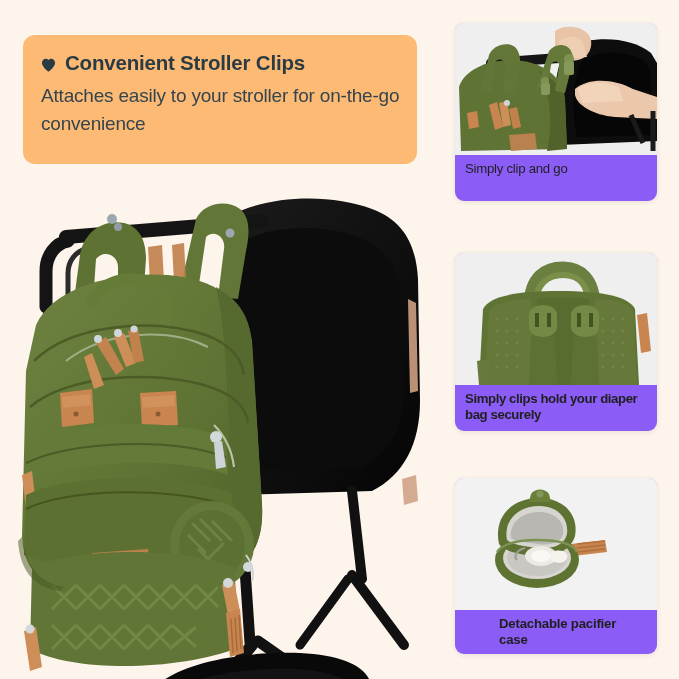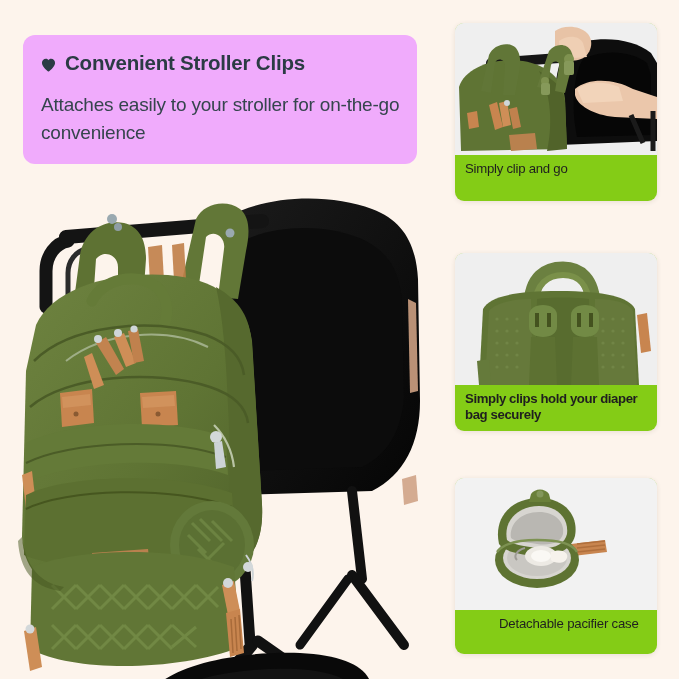--- a/index.html
+++ b/index.html
@@ -22,21 +22,21 @@
     width: 440px;
     height: 679px;
   }
 
   #feature-callout {
     position: absolute;
     left: 23px;
     top: 35px;
     width: 394px;
     height: 129px;
-    background: #f0abfc;
+    background: #fdba74;
     border-radius: 12px;
     box-sizing: border-box;
     padding: 16px 8px 10px 18px;
   }
   #callout-title-row {
     display: flex;
     align-items: center;
     gap: 9px;
   }
   #heart-icon {
@@ -47,21 +47,21 @@
     margin-top: 3px;
   }
   #callout-title {
     font-size: 20.5px;
     font-weight: bold;
     color: #2b3b44;
     letter-spacing: -0.2px;
     white-space: nowrap;
   }
   #callout-body {
-    margin-top: 16px;
+    margin-top: 7px;
     font-size: 19px;
     line-height: 1.48;
     color: #35454d;
     letter-spacing: -0.2px;
   }
 
   
   #hero-photo {
     position: absolute;
     left: 0px;
@@ -77,21 +77,21 @@
     position: absolute;
     left: 447px;
     top: 0;
     width: 232px;
     height: 679px;
   }
   .detail-card {
     position: absolute;
     left: 8px;
     width: 202px;
-    background: #84cc16;
+    background: #8b5cf6;
     border-radius: 9px;
     box-shadow: 0 1px 5px rgba(60,40,20,0.10);
     overflow: hidden;
   }
   #card-1 { top: 23px;  height: 178px; }
   #card-2 { top: 253px; height: 178px; }
   #card-3 { top: 478px; height: 176px; }
 
   .card-photo {
     width: 202px;
@@ -104,21 +104,21 @@
 
   .card-caption {
     padding: 6px 10px 0 10px;
     font-size: 13.2px;
     line-height: 1.18;
     color: #1f1f1f;
     font-weight: 500;
     letter-spacing: -0.25px;
   }
   #caption-2, #caption-3 { font-weight: bold; letter-spacing: -0.4px; }
-  #caption-3 { font-weight: 400; letter-spacing: -0.2px; padding-left: 44px; }
+  #caption-3 { font-weight: 700; letter-spacing: -0.2px; padding-left: 44px; }
 </style>
 </head>
 <body>
 
 <div id="left-column">
 
   <div id="feature-callout">
     <div id="callout-title-row">
       <svg id="heart-icon" viewBox="0 0 24 22">
         <path d="M12 21.5C12 21.5 1.5 14.2 1.5 7.6 1.5 3.9 4.3 1 7.8 1c2 0 3.4 1 4.2 2.2C12.8 2 14.2 1 16.2 1 19.7 1 22.5 3.9 22.5 7.6c0 6.6-10.5 13.9-10.5 13.9z" fill="#2B3B44"></path>

